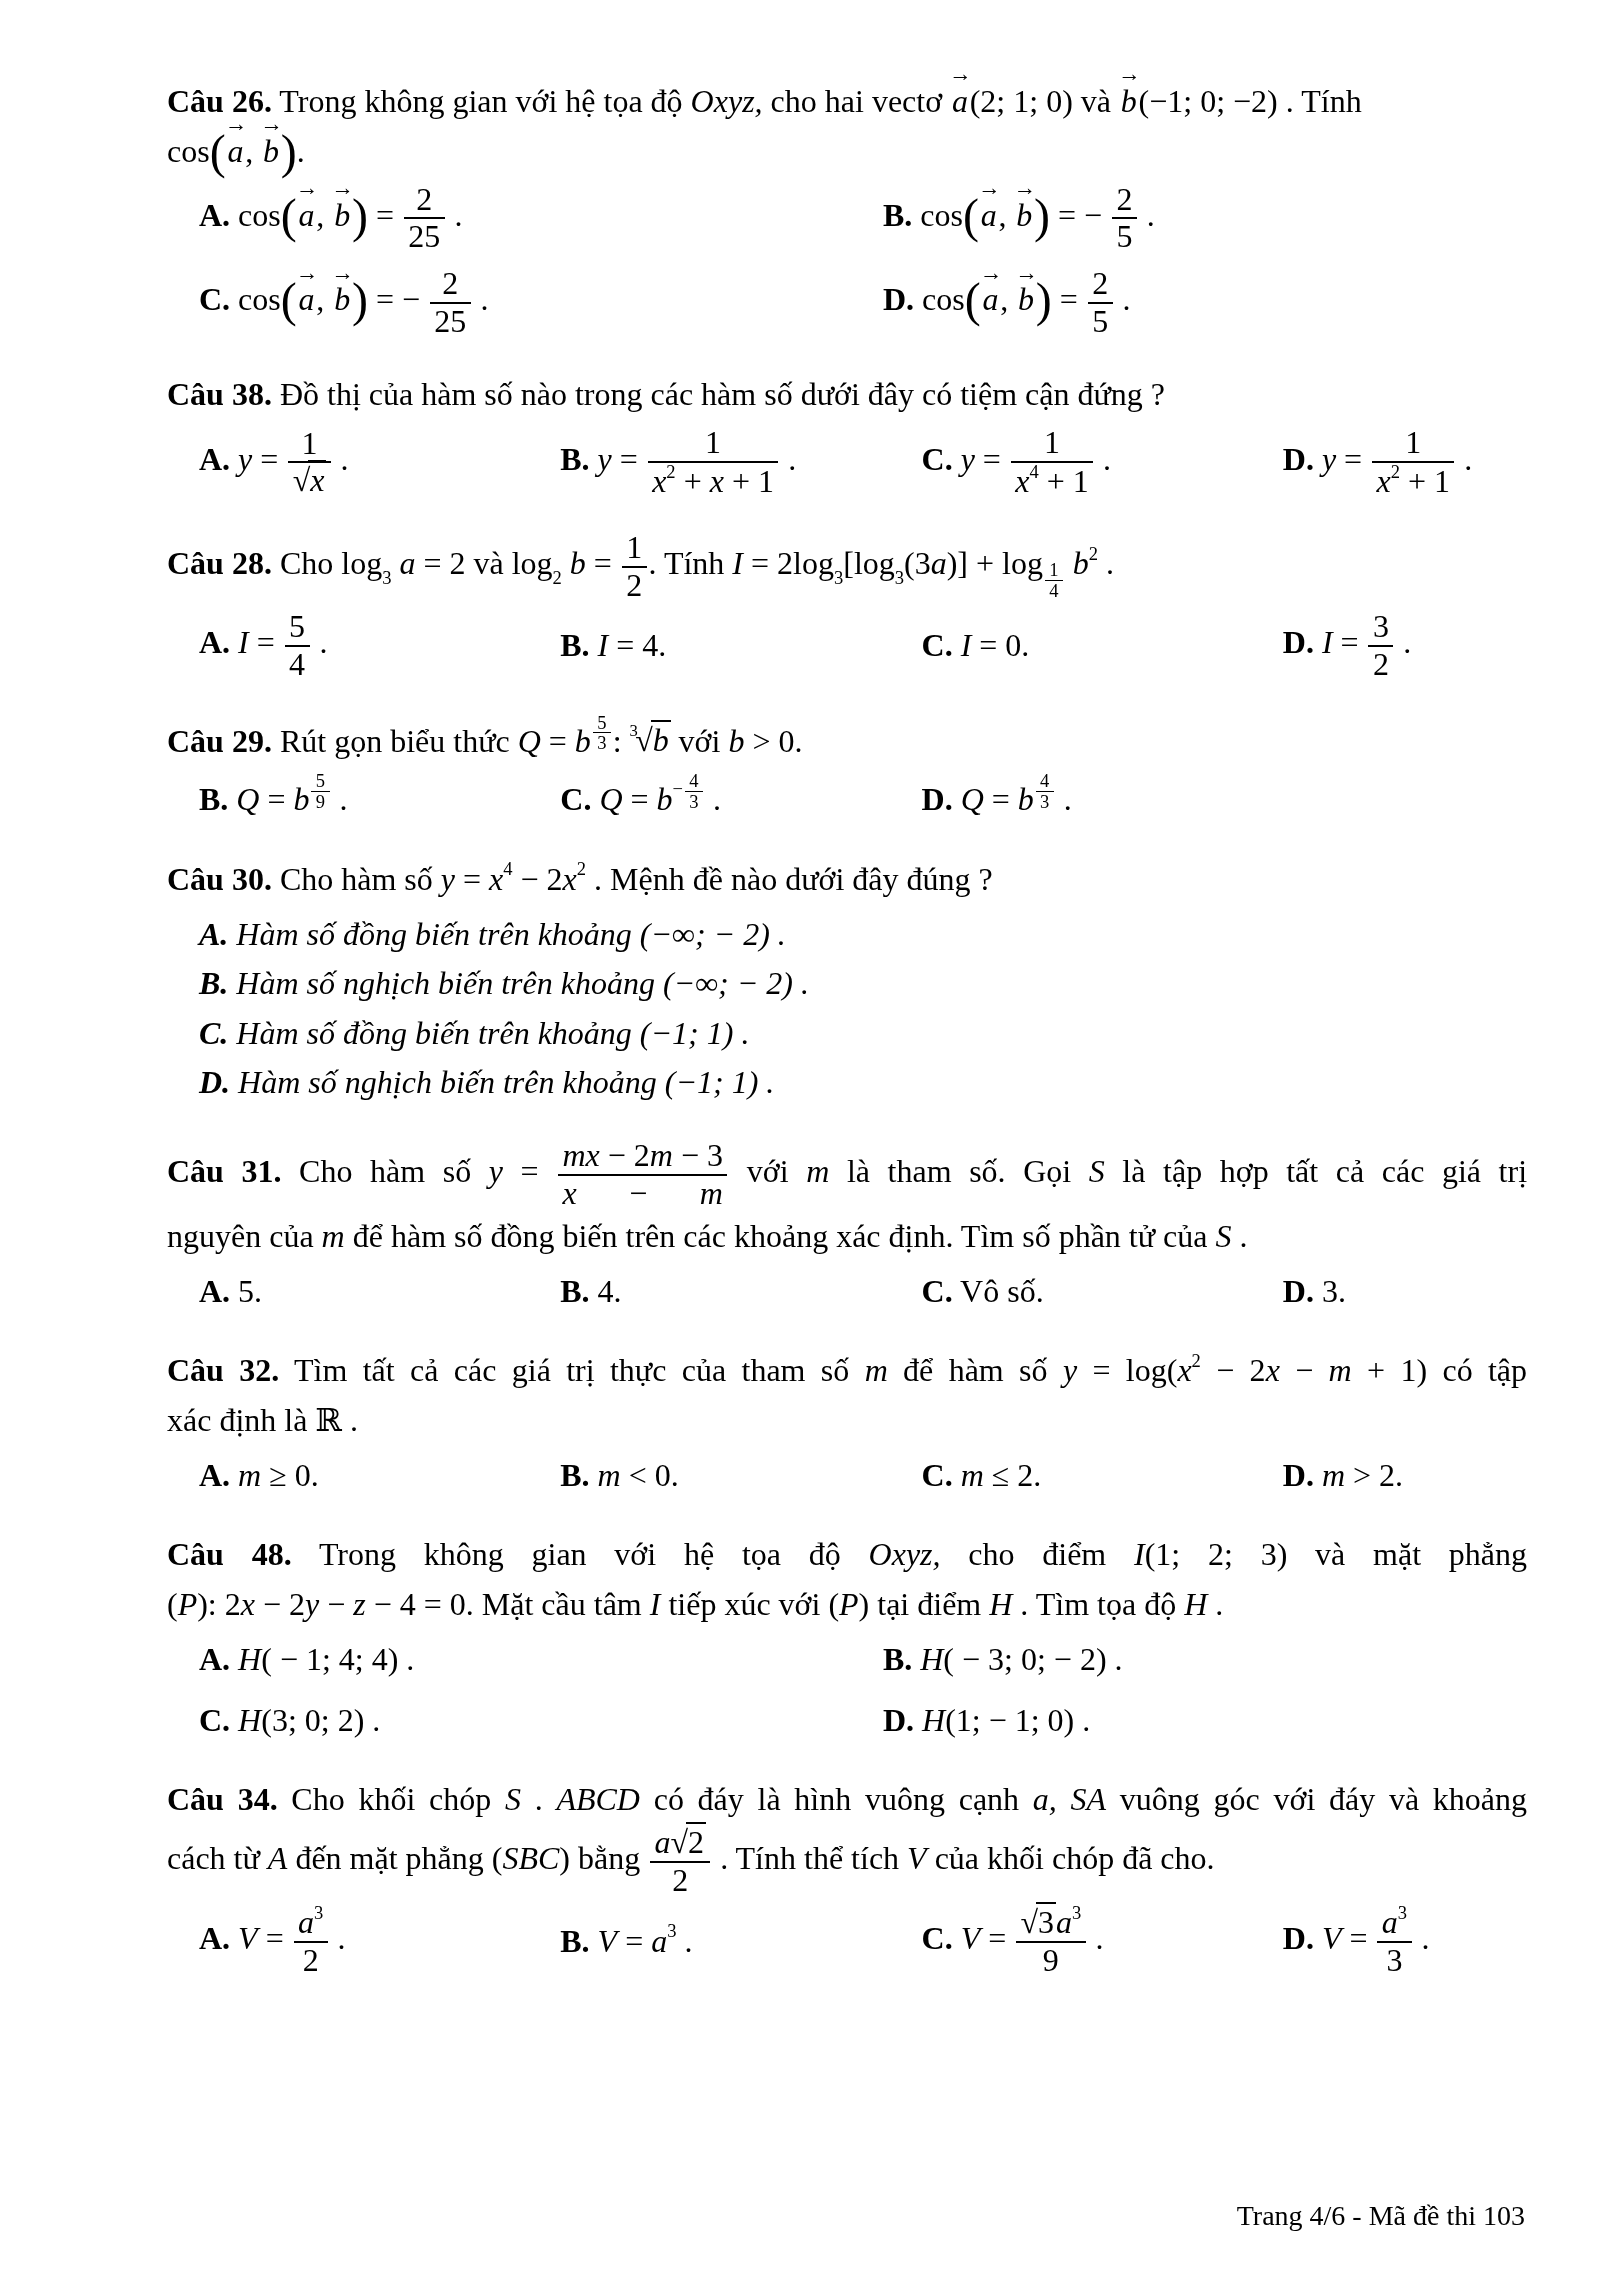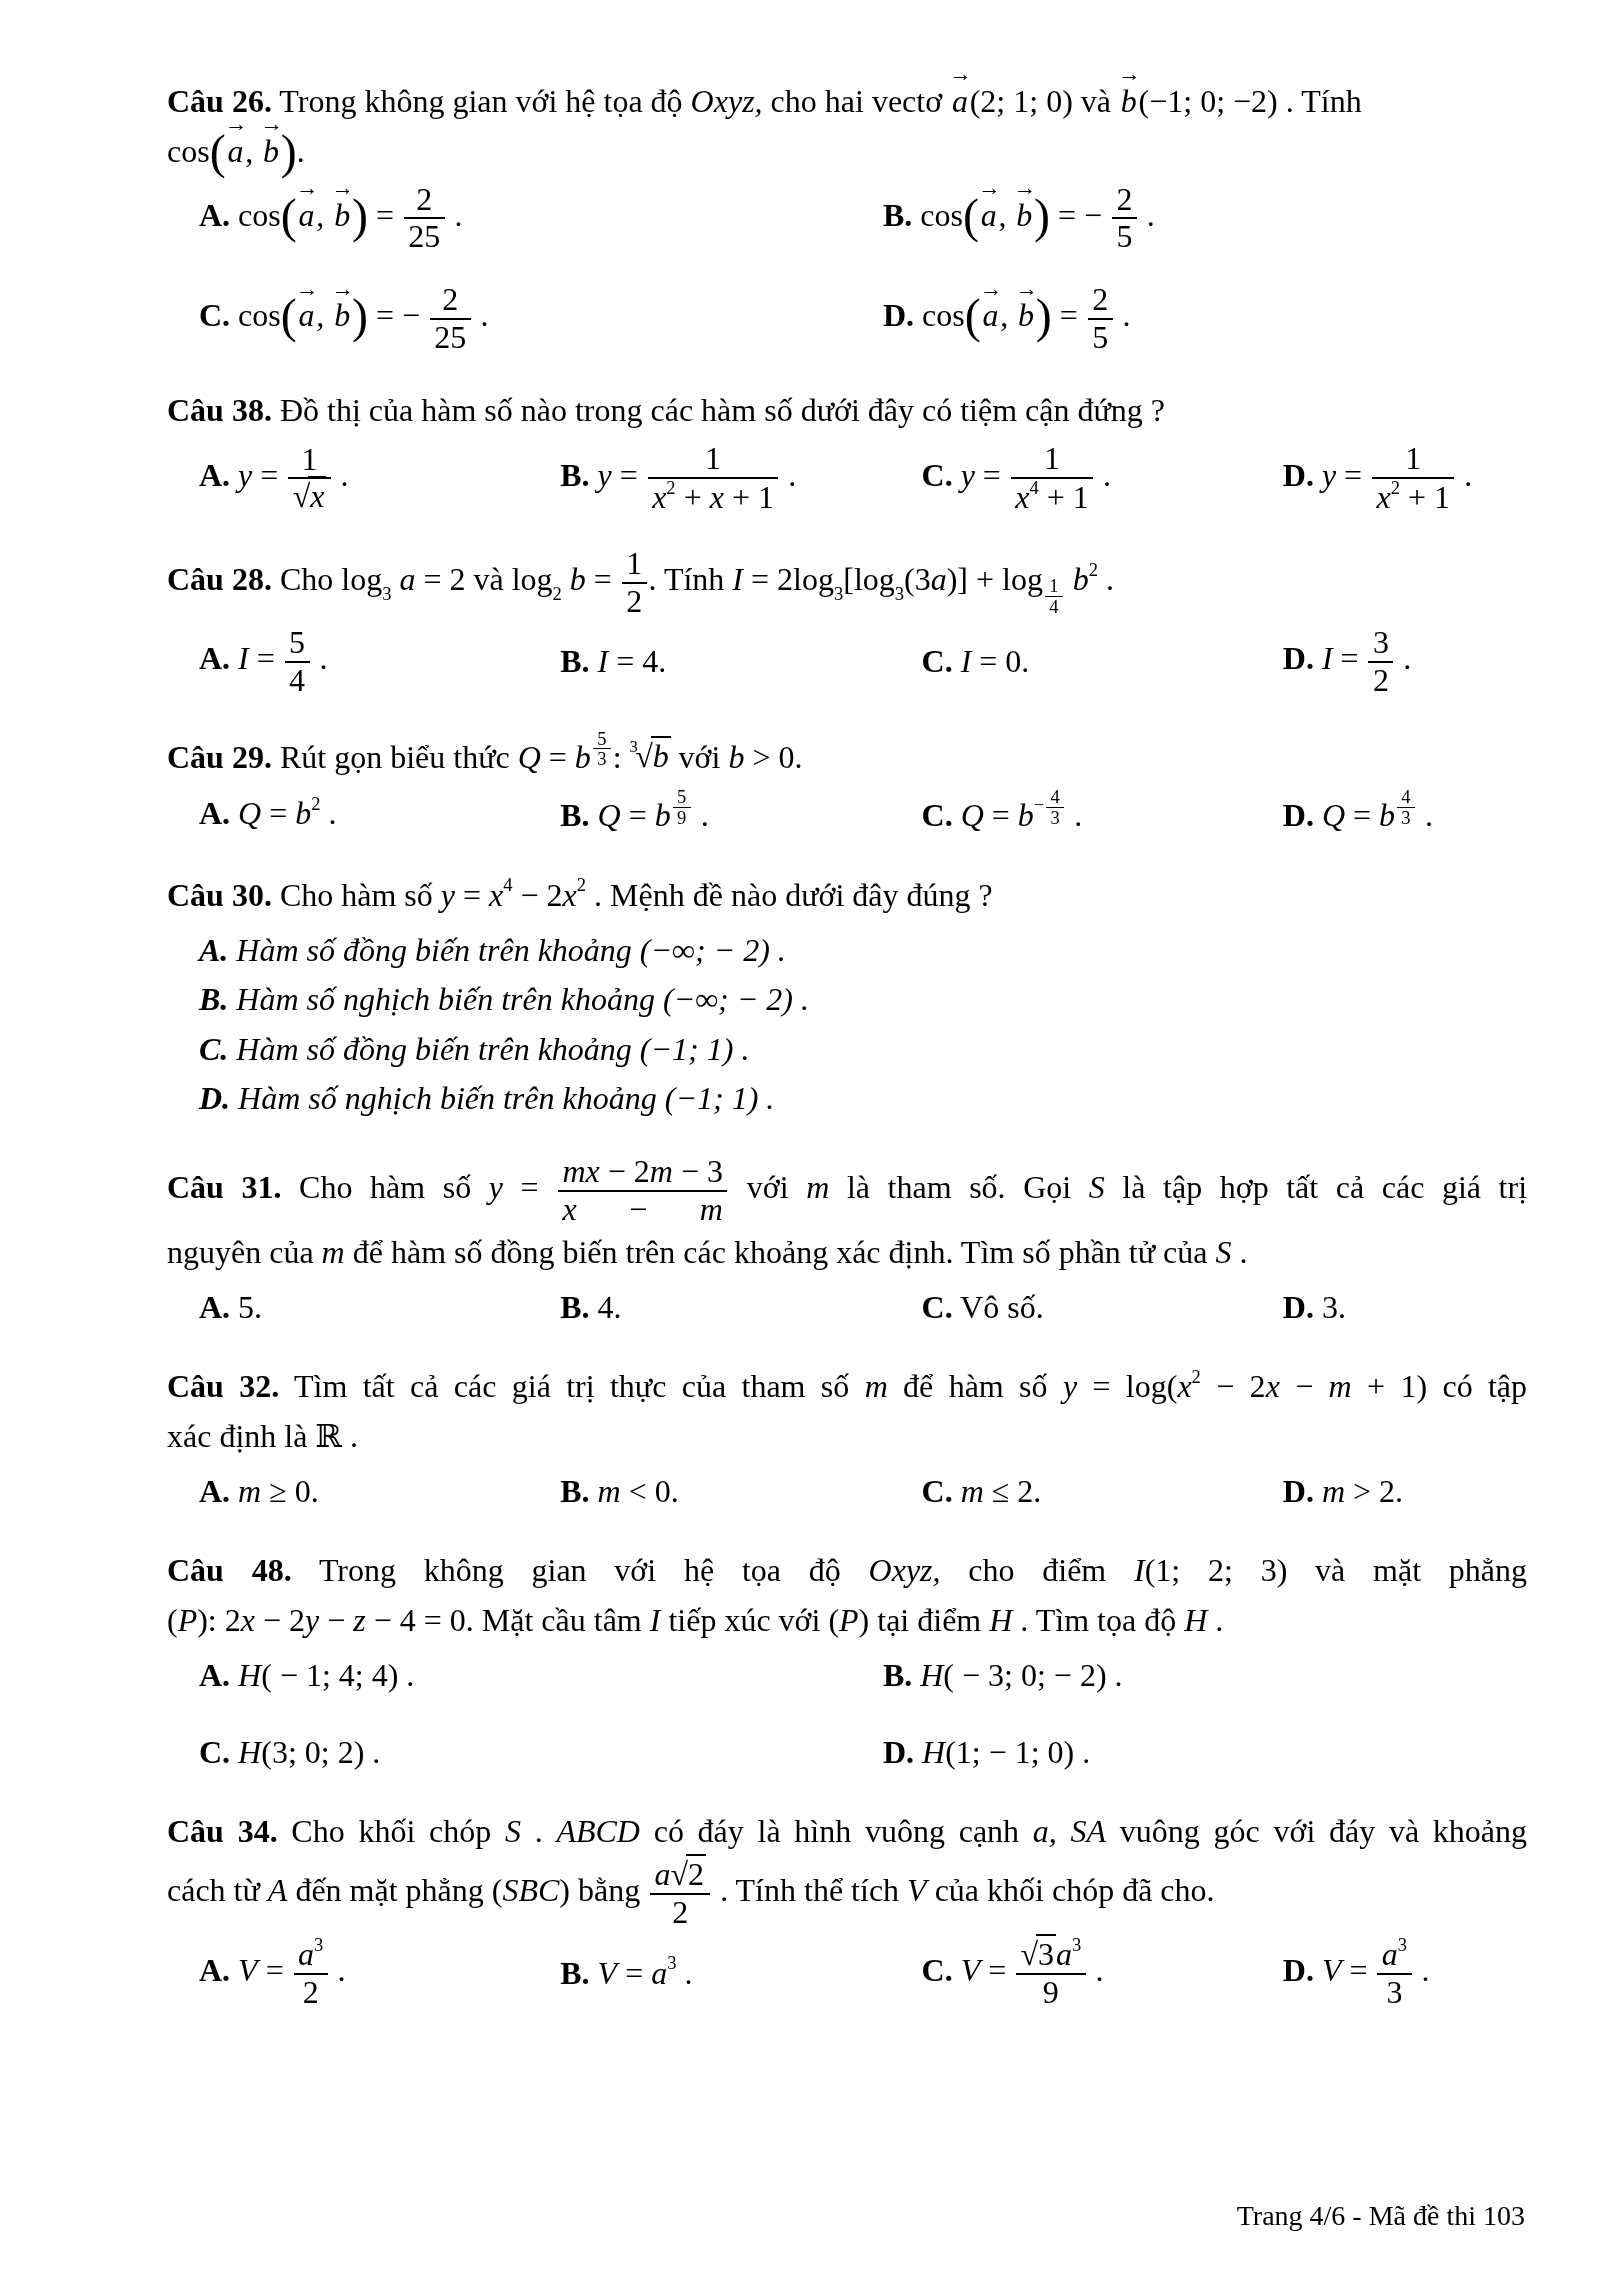--- a/index.html
+++ b/index.html
@@ -10,21 +10,21 @@
     font-size:32px;line-height:1.55;
     position:relative;overflow:hidden;
   }
   .page{position:absolute;inset:0;padding:77px 95px 0 167px;box-sizing:border-box;}
   .question{margin-top:30px;}
   .question:first-child{margin-top:0;}
   .stem .line{display:block;}
   .stem .jline{text-align:justify;text-align-last:justify;}
   .options{margin-top:5.4px;padding-left:32px;}
   .options.row4{display:grid;grid-template-columns:26% 26% 26% 22%;align-items:center;column-gap:16px;}
-  .options.grid2{display:grid;grid-template-columns:51.5% 48.5%;align-items:center;row-gap:27px;}
+  .options.grid2{display:grid;grid-template-columns:51.5% 48.5%;align-items:center;row-gap:11px;}
   .options.stack .option{display:block;}
   .option{white-space:nowrap;}
   .options.stack .option{white-space:normal;font-style:italic;}
   .olabel{font-weight:700;}
   i{font-style:italic;}
   b{font-weight:700;}
   
   .frac{display:inline-block;text-align:center;vertical-align:middle;line-height:1.12;padding:0 1.8px;}
   .frac .num,.frac .den{display:block;padding:0 4.5px;}
   .frac .den{border-top:2.7px solid #000;}
@@ -83,21 +83,20 @@
           <div class="option"><b class="olabel">B.</b> <i>I</i> = 4.</div>
           <div class="option"><b class="olabel">C.</b> <i>I</i> = 0.</div>
           <div class="option"><b class="olabel">D.</b> <i>I</i> = <span class="frac"><span class="num">3</span><span class="den">2</span></span> .</div>
         </div>
       </div>
       <div class="question">
         <div class="stem">
           <div class="line"><b>Câu 29.</b> Rút gọn biểu thức <i>Q</i> = <i>b</i><span class="sup"><span class="frac"><span class="num">5</span><span class="den">3</span></span></span>: <span class="sqrt"><span class="ridx">3</span><span class="radsign">√</span><span class="radicand"><i>b</i></span></span> với <i>b</i> &gt; 0.</div>
         </div>
         <div class="options row4">
-          <div class="option"><b class="olabel">A.</b> <i>Q</i> = <i>b</i><span class="sup">2</span> .</div>
           <div class="option"><b class="olabel">B.</b> <i>Q</i> = <i>b</i><span class="sup"><span class="frac"><span class="num">5</span><span class="den">9</span></span></span> .</div>
           <div class="option"><b class="olabel">C.</b> <i>Q</i> = <i>b</i><span class="sup">−<span class="frac"><span class="num">4</span><span class="den">3</span></span></span> .</div>
           <div class="option"><b class="olabel">D.</b> <i>Q</i> = <i>b</i><span class="sup"><span class="frac"><span class="num">4</span><span class="den">3</span></span></span> .</div>
         </div>
       </div>
       <div class="question">
         <div class="stem">
           <div class="line"><b>Câu 30.</b> Cho hàm số <i>y</i> = <i>x</i><span class="sup">4</span> − 2<i>x</i><span class="sup">2</span> . Mệnh đề nào dưới đây đúng ?</div>
         </div>
         <div class="options stack">

